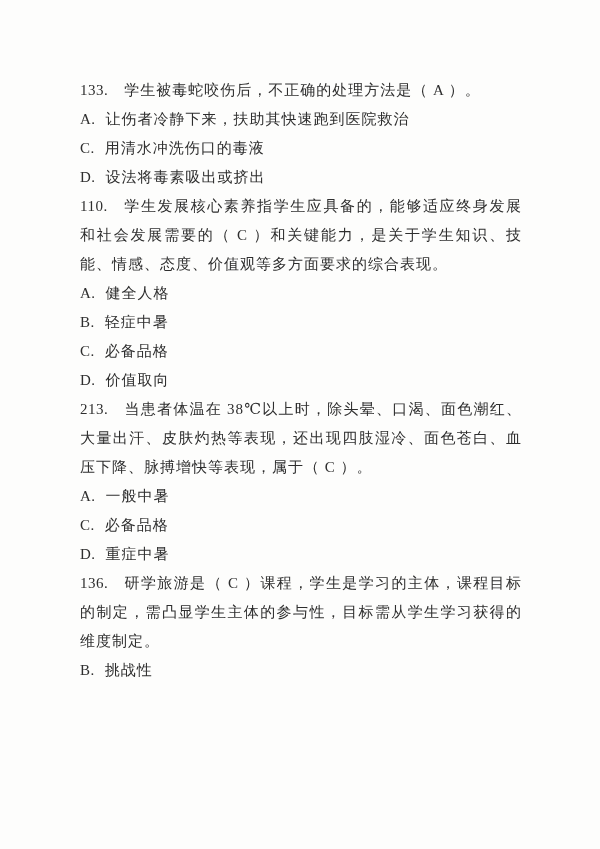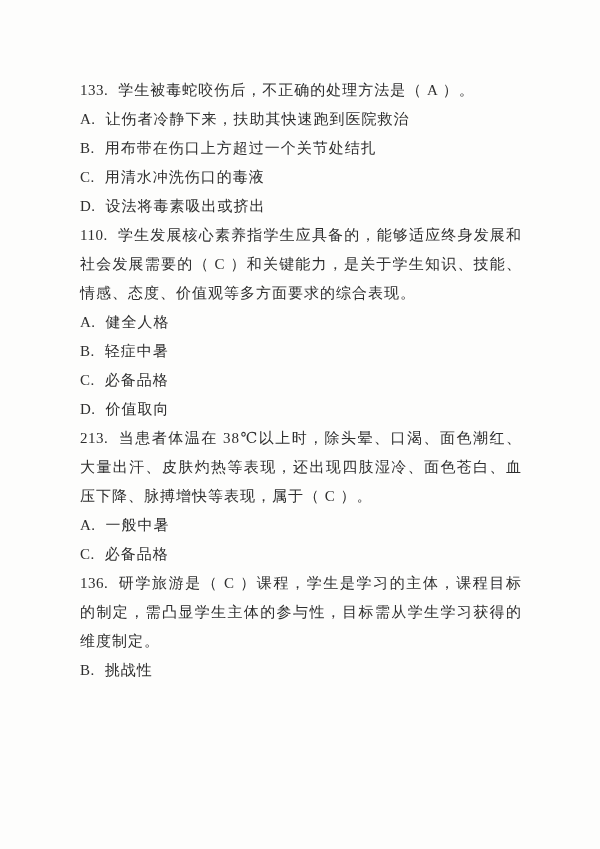--- a/index.html
+++ b/index.html
@@ -13,48 +13,48 @@
   .page {
     width: 600px;
     height: 849px;
     padding: 76px 78px 0 80px;
     color: #2e2e2e;
     font-size: 15px;
     line-height: 29px;
     letter-spacing: 1px;
   }
   .question p { text-align: justify; }
-  .qnum   { margin-right: 10px; letter-spacing: 0.5px; }
+  .qnum   { margin-right: 16px; letter-spacing: 0.5px; }
   .olabel { margin-right: 10px; letter-spacing: 0.5px; }
 </style>
 </head>
 <body>
 
 <main class="page">
 
   <article class="question">
     <p><span class="qnum">133.</span><span>学生被毒蛇咬伤后，不正确的处理方法是（ A ）。</span></p>
     <p><span class="olabel">A.</span><span>让伤者冷静下来，扶助其快速跑到医院救治</span></p>
-    <p><span class="olabel">B.</span><span>用布带在伤口上方超过一个关节处结扎</span></p>
     <p><span class="olabel">C.</span><span>用清水冲洗伤口的毒液</span></p>
     <p><span class="olabel">D.</span><span>设法将毒素吸出或挤出</span></p>
   </article>
 
   <article class="question">
     <p><span class="qnum">110.</span><span>学生发展核心素养指学生应具备的，能够适应终身发展和社会发展需要的（ C ）和关键能力，是关于学生知识、技能、情感、态度、价值观等多方面要求的综合表现。</span></p>
     <p><span class="olabel">A.</span><span>健全人格</span></p>
     <p><span class="olabel">B.</span><span>轻症中暑</span></p>
     <p><span class="olabel">C.</span><span>必备品格</span></p>
     <p><span class="olabel">D.</span><span>价值取向</span></p>
   </article>
 
   <article class="question">
     <p><span class="qnum">213.</span><span>当患者体温在 38℃以上时，除头晕、口渴、面色潮红、大量出汗、皮肤灼热等表现，还出现四肢湿冷、面色苍白、血压下降、脉搏增快等表现，属于（ C ）。</span></p>
     <p><span class="olabel">A.</span><span>一般中暑</span></p>
     <p><span class="olabel">C.</span><span>必备品格</span></p>
+    <p><span class="olabel">D.</span><span>重症中暑</span></p>
   </article>
 
   <article class="question">
     <p><span class="qnum">136.</span><span>研学旅游是（ C ）课程，学生是学习的主体，课程目标的制定，需凸显学生主体的参与性，目标需从学生学习获得的维度制定。</span></p>
     <p><span class="olabel">B.</span><span>挑战性</span></p>
   </article>
 
 </main>
 
 </body></html>

